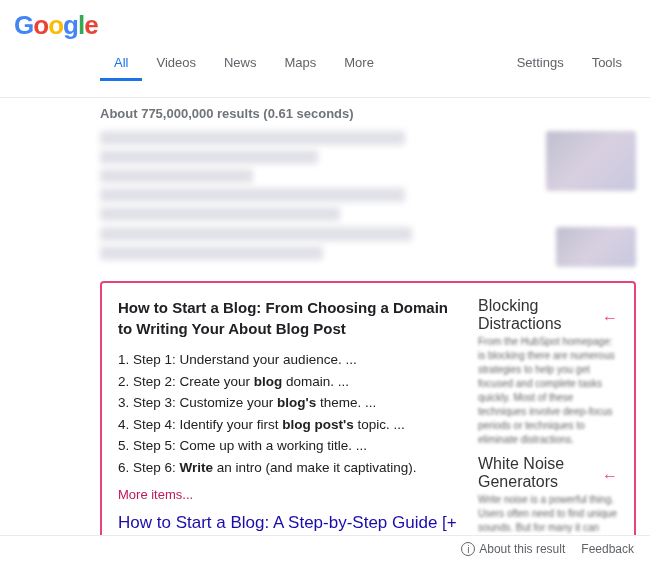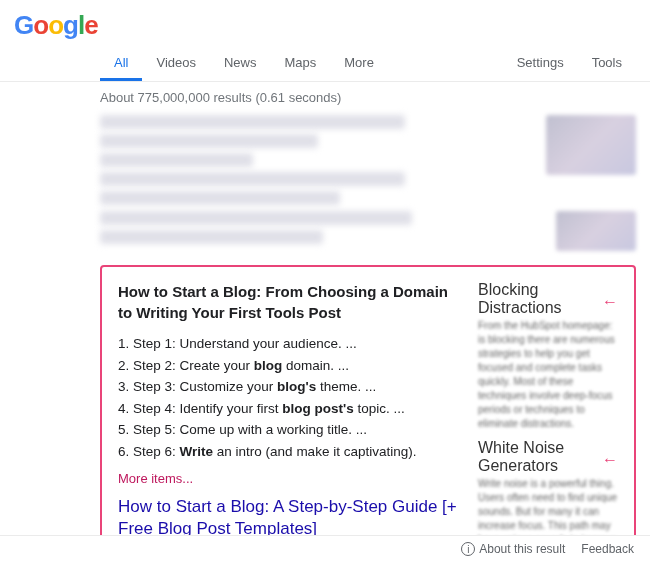--- a/index.html
+++ b/index.html
@@ -61,21 +61,21 @@
     .search-icon-btn {
       color: #4285F4;
       font-size: 18px;
       cursor: pointer;
     }
 
     
     .nav {
       display: flex;
       align-items: center;
-      padding: 0 14px 0 100px;
+      padding: 0 14px 16px 100px;
       border-bottom: 1px solid #ebebeb;
       gap: 0;
     }
     .nav-item {
       padding: 8px 14px;
       font-size: 13px;
       color: #5f6368;
       cursor: pointer;
       border-bottom: 3px solid transparent;
       text-decoration: none;
@@ -90,20 +90,21 @@
       margin-left: auto;
       display: flex;
       gap: 0;
     }
 
     
     .results-count {
       padding: 8px 18px 4px 100px;
       font-size: 13px;
       color: #70757a;
+      font-weight: bold;
     }
 
     
     .blurred-results {
       padding: 6px 14px 6px 100px;
       display: flex;
       flex-direction: column;
       gap: 6px;
     }
     .blur-block {
@@ -287,21 +288,21 @@
     <div class="blur-col">
       <div class="blur-block blur-block-wide"></div>
       <div class="blur-block blur-block-med"></div>
     </div>
     <div class="blur-img-small" style="width:80px; height:40px"></div>
   </div>
 </div>
 
 <div class="featured-card">
   <div class="featured-content">
-    <div class="featured-title">How to Start a Blog: From Choosing a Domain to Writing Your First Tools Post</div>
+    <div class="featured-title">How to Start a Blog: From Choosing a Domain to Writing Your About Blog Post</div>
     <ol class="featured-list">
       <li><span class="step-num">1.</span> Step 1: Understand your audience. ...</li>
       <li><span class="step-num">2.</span> Step 2: Create your <span class="bold">blog</span> domain. ...</li>
       <li><span class="step-num">3.</span> Step 3: Customize your <span class="bold">blog's</span> theme. ...</li>
       <li><span class="step-num">4.</span> Step 4: Identify your first <span class="bold">blog post's</span> topic. ...</li>
       <li><span class="step-num">5.</span> Step 5: Come up with a working title. ...</li>
       <li><span class="step-num">6.</span> Step 6: <span class="bold">Write</span> an intro (and make it captivating).</li>
     </ol>
     <div class="more-items">More items...</div>
     <div class="result-link">

